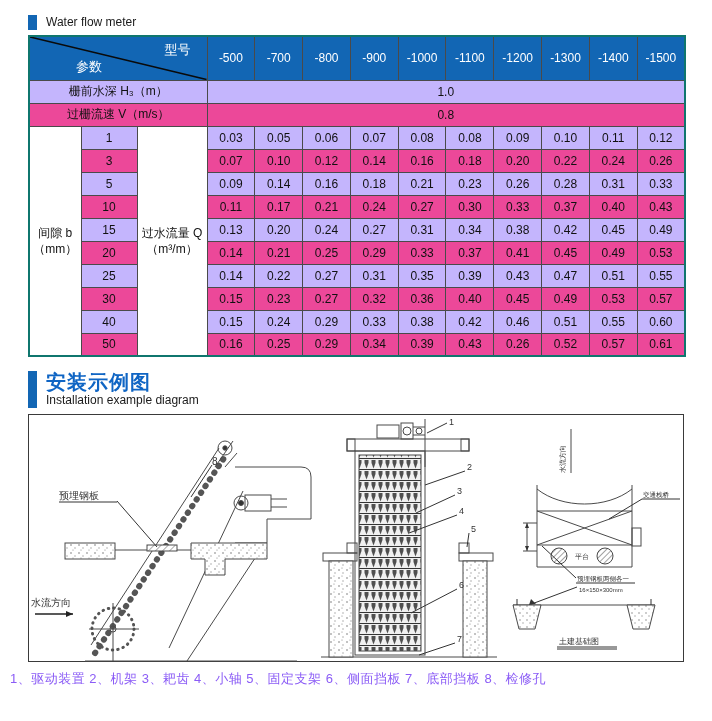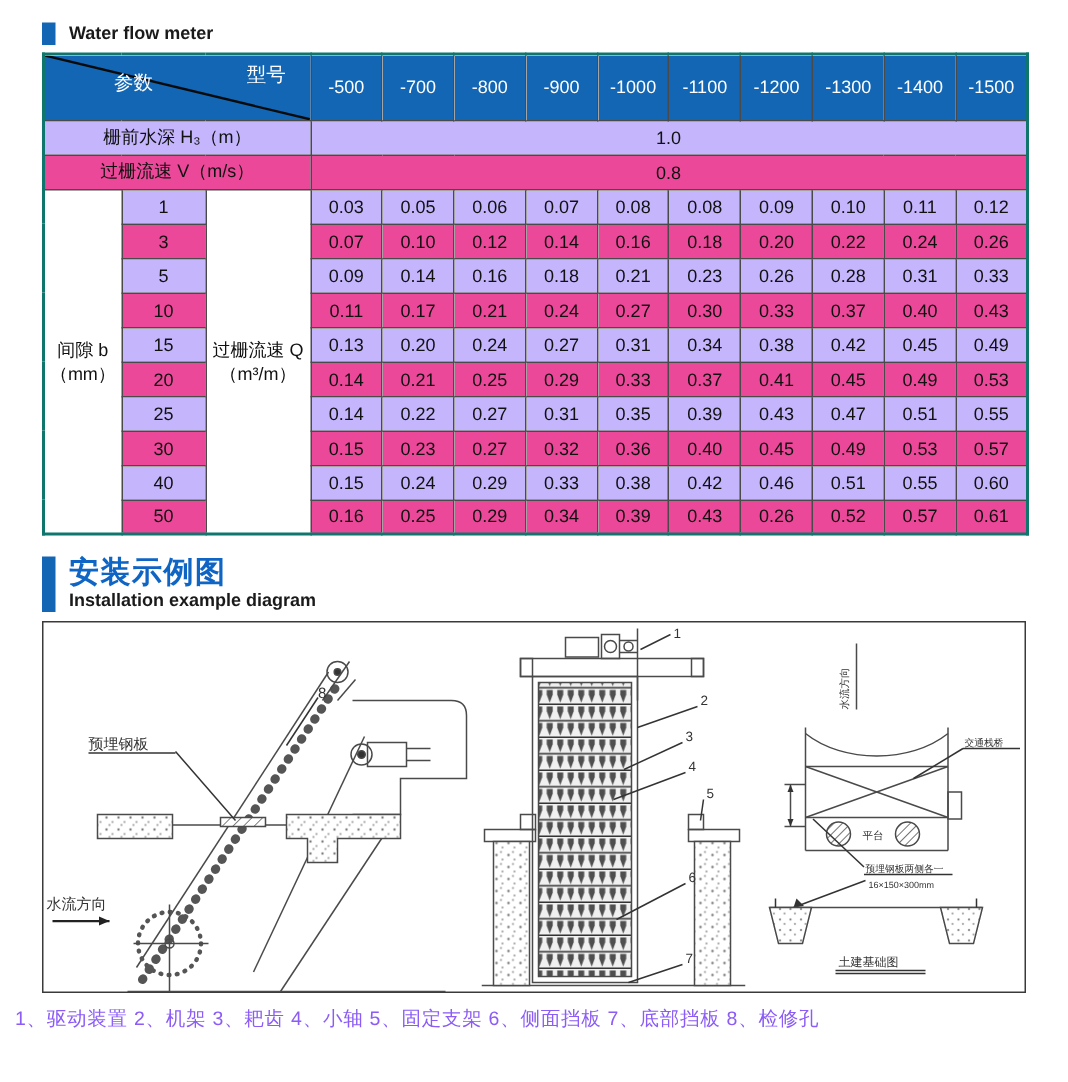--- a/index.html
+++ b/index.html
@@ -4,33 +4,33 @@
 <style>
   * { margin:0; padding:0; box-sizing:border-box; }
   html,body { width:712px; height:721px; background:#fff; overflow:hidden;
     font-family:"Liberation Sans", sans-serif; color:#111; }
   .page { padding:15px 28px 0 28px; }
 
   
   .sec-title { display:flex; align-items:stretch; margin-bottom:5px; }
   .sec-bar { width:9px; background:#1266b4; margin-right:9px; }
   .sec-zh { font-size:20px; font-weight:bold; color:#0f65c4; line-height:1.1; letter-spacing:1px; }
-  .sec-en { font-size:12px; font-weight:bold; color:#1a1a1a; line-height:1.25; }
+  .sec-en { font-size:12px; font-weight:normal; color:#1a1a1a; line-height:1.25; }
 
   
   table.flow { border-collapse:collapse; table-layout:fixed; width:656px;
     border:2px solid #0f766e; }
   table.flow th, table.flow td { border:1px solid #4a4a4a; text-align:center;
     font-size:12px; overflow:hidden; }
   th.model, th.corner { background:#1266b4; color:#fff; font-weight:normal;
     font-size:13px; height:44px; }
   th.corner { position:relative; }
   th.corner svg { position:absolute; inset:0; width:100%; height:100%; }
   .c-top { position:absolute; top:4px; right:16px; font-size:13px; }
-  .c-bot { position:absolute; bottom:16px; left:46px; font-size:13px;margin-top:30px; }
+  .c-bot { position:absolute; bottom:4px; left:46px; font-size:13px;margin-top:30px; }
   td.plabel { font-size:13px; height:23px; }
   td.pval { font-size:12.5px; }
   tr.w td { background:#c4b5fd; }
   tr.g td { background:#ec4899; }
   td.rlabel { background:#ffffff !important; font-size:13px; line-height:1.35; padding:0 2px; }
   td.gapv { font-size:12.5px; height:23px; }
   td.num { font-size:12px; }
 
   
   .diagram-box { margin-top:6px; width:656px; height:248px; border:1.5px solid #3a3a3a;
@@ -87,21 +87,21 @@
           <td colspan="3" class="plabel">栅前水深 H₃（m）</td>
           <td colspan="10" class="pval">1.0</td>
         </tr>
         <tr class="g">
           <td colspan="3" class="plabel">过栅流速 V（m/s）</td>
           <td colspan="10" class="pval">0.8</td>
         </tr>
         <tr class="w">
           <td rowspan="10" class="rlabel">间隙 b （mm）</td>
           <td class="gapv">1</td>
-          <td rowspan="10" class="rlabel">过栅流速 Q（m³/m）</td>
+          <td rowspan="10" class="rlabel">过水流量 Q（m³/m）</td>
           <td class="num">0.03</td>
           <td class="num">0.05</td>
           <td class="num">0.06</td>
           <td class="num">0.07</td>
           <td class="num">0.08</td>
           <td class="num">0.08</td>
           <td class="num">0.09</td>
           <td class="num">0.10</td>
           <td class="num">0.11</td>
           <td class="num">0.12</td>

